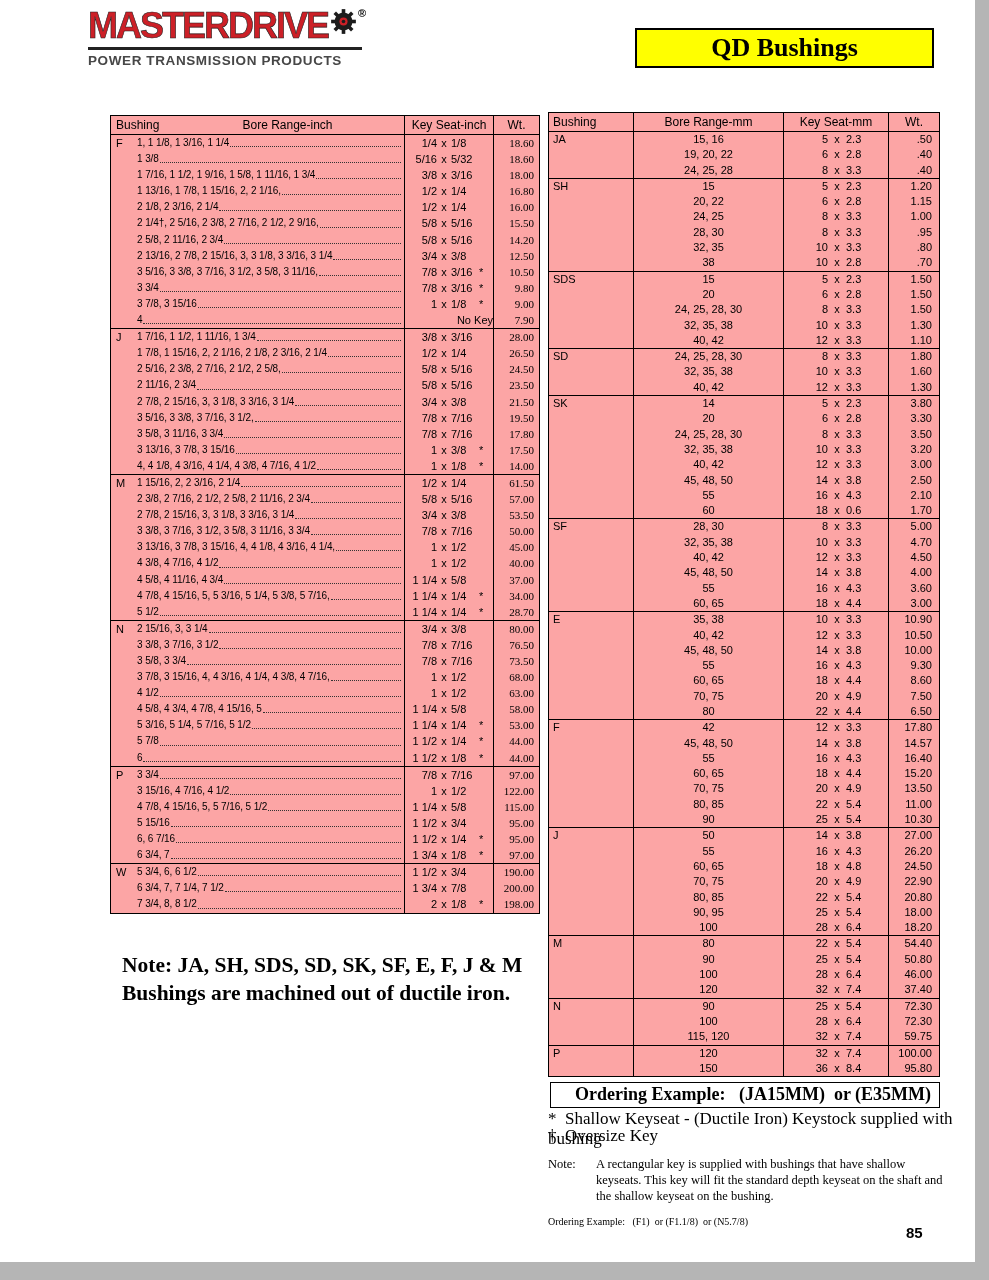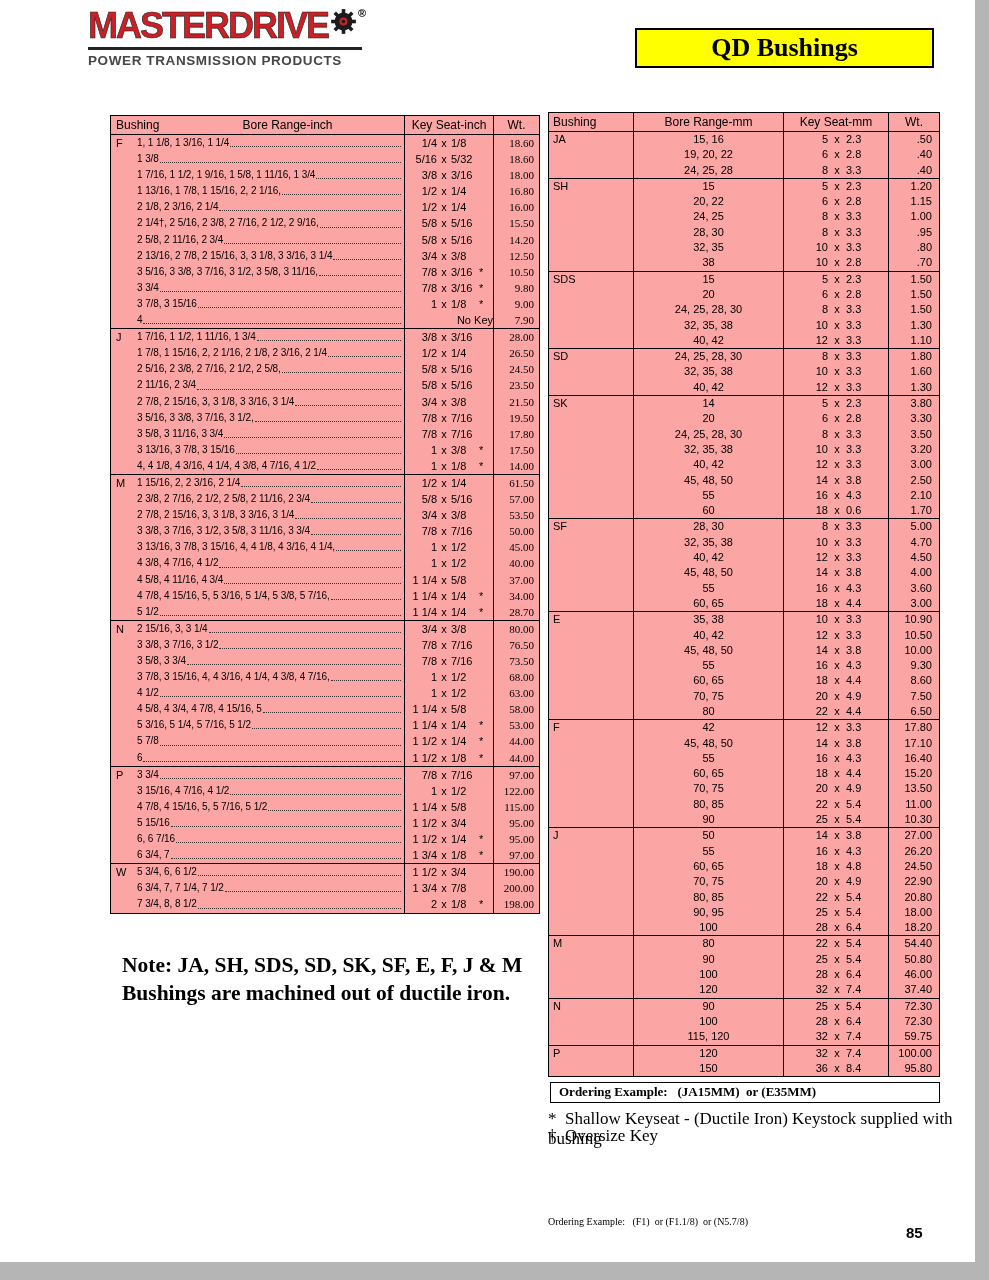--- a/index.html
+++ b/index.html
@@ -57,22 +57,22 @@
   .tbl-mm .c-wt { flex:1; border-left:1px solid #000; text-align:right; padding-right:7px; }
   .tbl-mm .h-code { width:84px; padding-left:4px; flex:none; }
   .tbl-mm .h-bore { width:150px; border-left:1px solid #000; text-align:center; flex:none; }
   .tbl-mm .h-key { width:105px; border-left:1px solid #000; text-align:center; flex:none; }
   .tbl-mm .h-wt { flex:1; border-left:1px solid #000; text-align:center; }
 
   
   .note-left { position:absolute; left:122px; top:952px; width:414px;
                font-family:"Liberation Serif", serif; font-weight:bold; font-size:21.5px; line-height:1.3; }
   .order-box { position:absolute; left:550px; top:1082px; width:390px; border:1px solid #000;
-               font-family:"Liberation Serif", serif; font-weight:bold; font-size:13px;
-               padding:1px 0 2px 8px; white-space:pre-wrap; }
+               font-family:"Liberation Serif", serif; font-weight:bold; font-size:18px;
+               padding:1px 0 2px 24px; white-space:pre-wrap; }
   .fn { position:absolute; left:548px; font-family:"Liberation Serif", serif; font-size:17px; white-space:pre-wrap; }
   .fn-star { top:1109px; }
   .fn-dagger { top:1126px; }
   .note-right { position:absolute; left:548px; top:1156px; width:396px;
                 font-family:"Liberation Serif", serif; font-size:12.5px; line-height:1.28; display:flex; }
   .note-right .lbl { width:48px; flex:none; }
   .note-right .txt { flex:1; }
   .order-inch { position:absolute; left:548px; top:1216px; font-family:"Liberation Serif", serif;
                 font-size:10px; white-space:pre-wrap; }
   .page-num { position:absolute; left:906px; top:1224px; font-weight:bold; font-size:15px; }
@@ -1210,21 +1210,21 @@
             <span class="c-wt">17.80</span>
           </div>
           <div class="row">
             <span class="c-code"></span>
             <span class="c-bore">45, 48, 50</span>
             <span class="c-key">
               <span class="kw">14</span>
               <span class="kx">x</span>
               <span class="kd">3.8</span>
             </span>
-            <span class="c-wt">17.10</span>
+            <span class="c-wt">14.57</span>
           </div>
           <div class="row">
             <span class="c-code"></span>
             <span class="c-bore">55</span>
             <span class="c-key">
               <span class="kw">16</span>
               <span class="kx">x</span>
               <span class="kd">4.3</span>
             </span>
             <span class="c-wt">16.40</span>
@@ -1441,18 +1441,22 @@
       </div>
   </div>
 
   <div class="note-left">Note: JA, SH, SDS, SD, SK, SF, E, F, J &amp; M Bushings are machined out of ductile iron.</div>
 
   <div class="order-box">Ordering Example:   (JA15MM)  or (E35MM)</div>
 
   <div class="fn fn-star">*  Shallow Keyseat - (Ductile Iron) Keystock supplied with bushing</div>
   <div class="fn fn-dagger">†  Oversize Key</div>
 
+  <div class="note-right">
+    <span class="lbl">Note:</span>
+    <span class="txt">A rectangular key is supplied with bushings that have shallow keyseats. This key will fit the standard depth keyseat on the shaft and the shallow keyseat on the bushing.</span>
+  </div>
 
   <div class="order-inch">Ordering Example:   (F1)  or (F1.1/8)  or (N5.7/8)</div>
 
   <div class="page-num">85</div>
 
 </div>
 
 </body></html>

